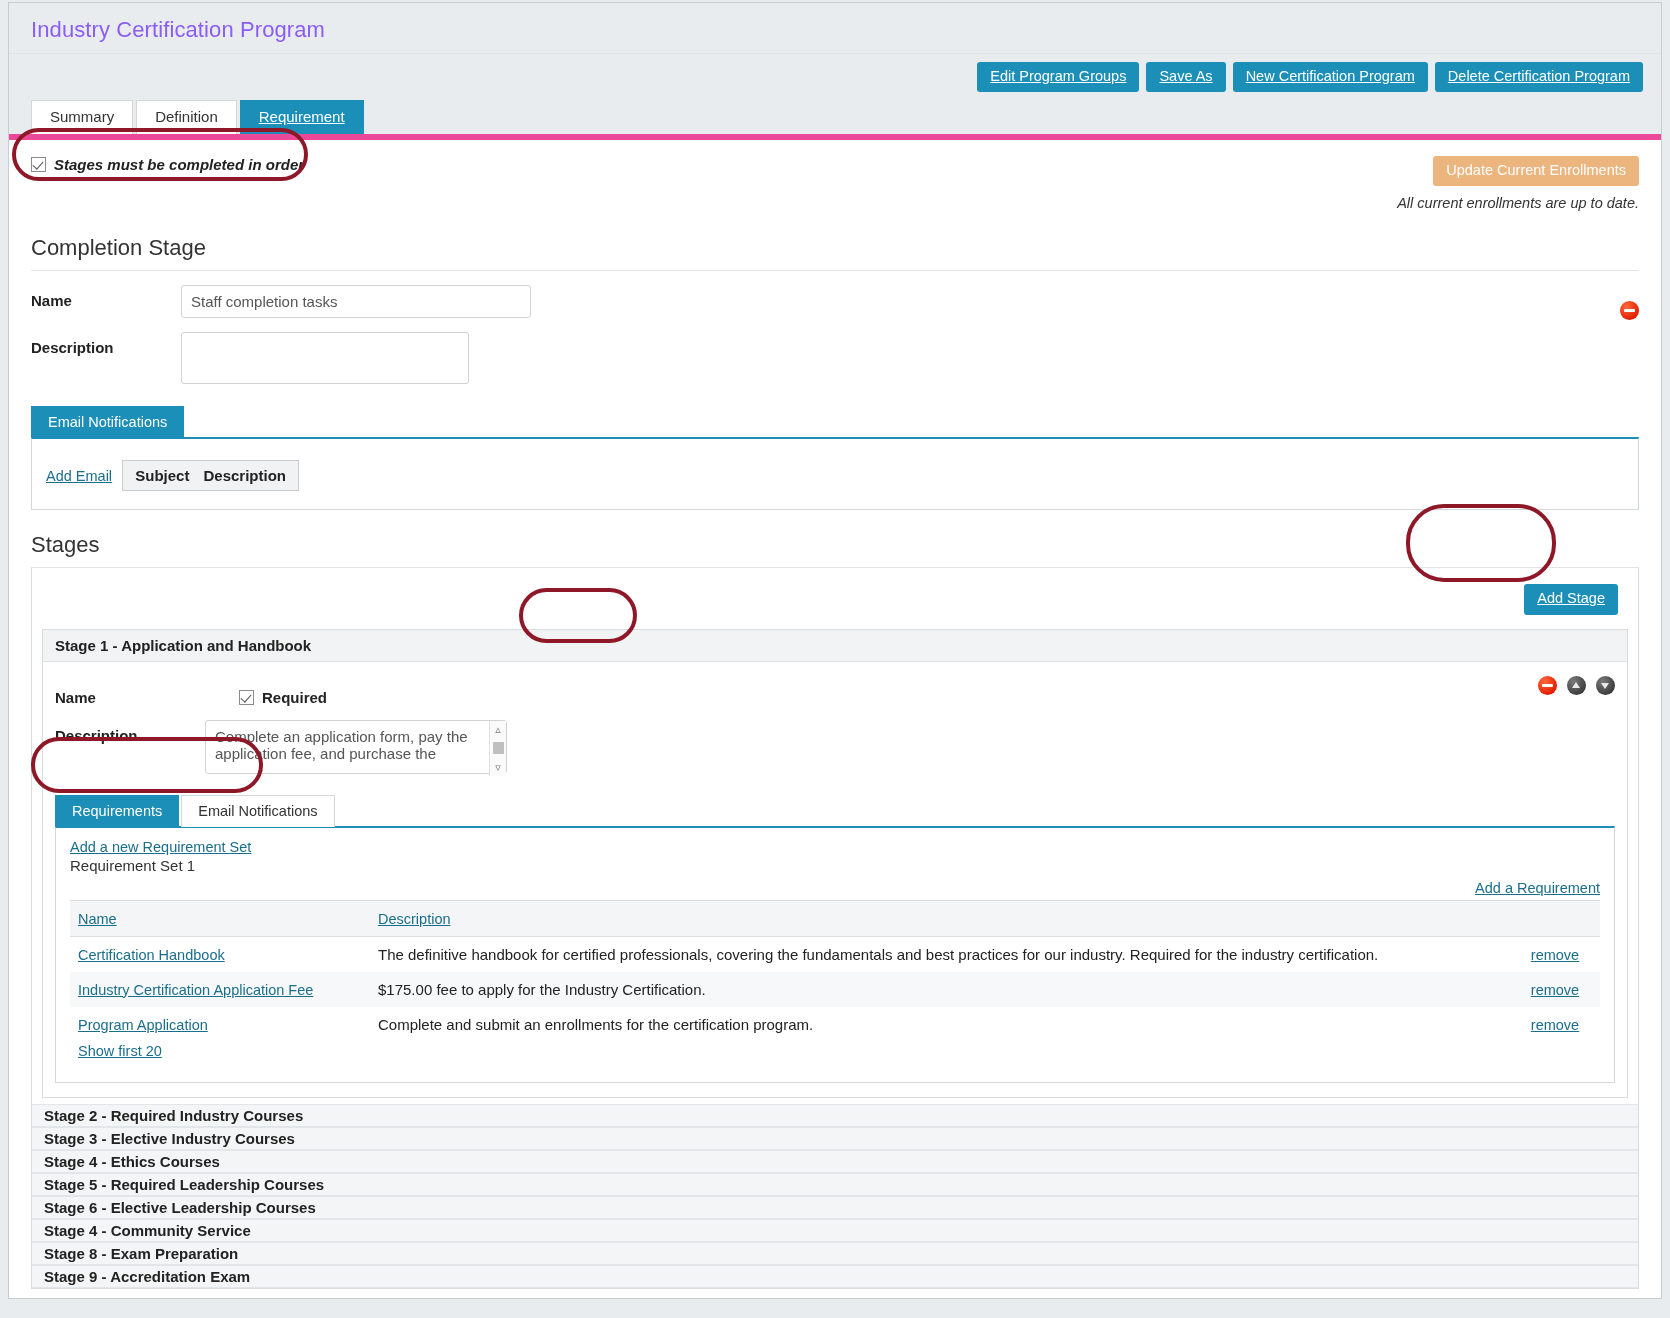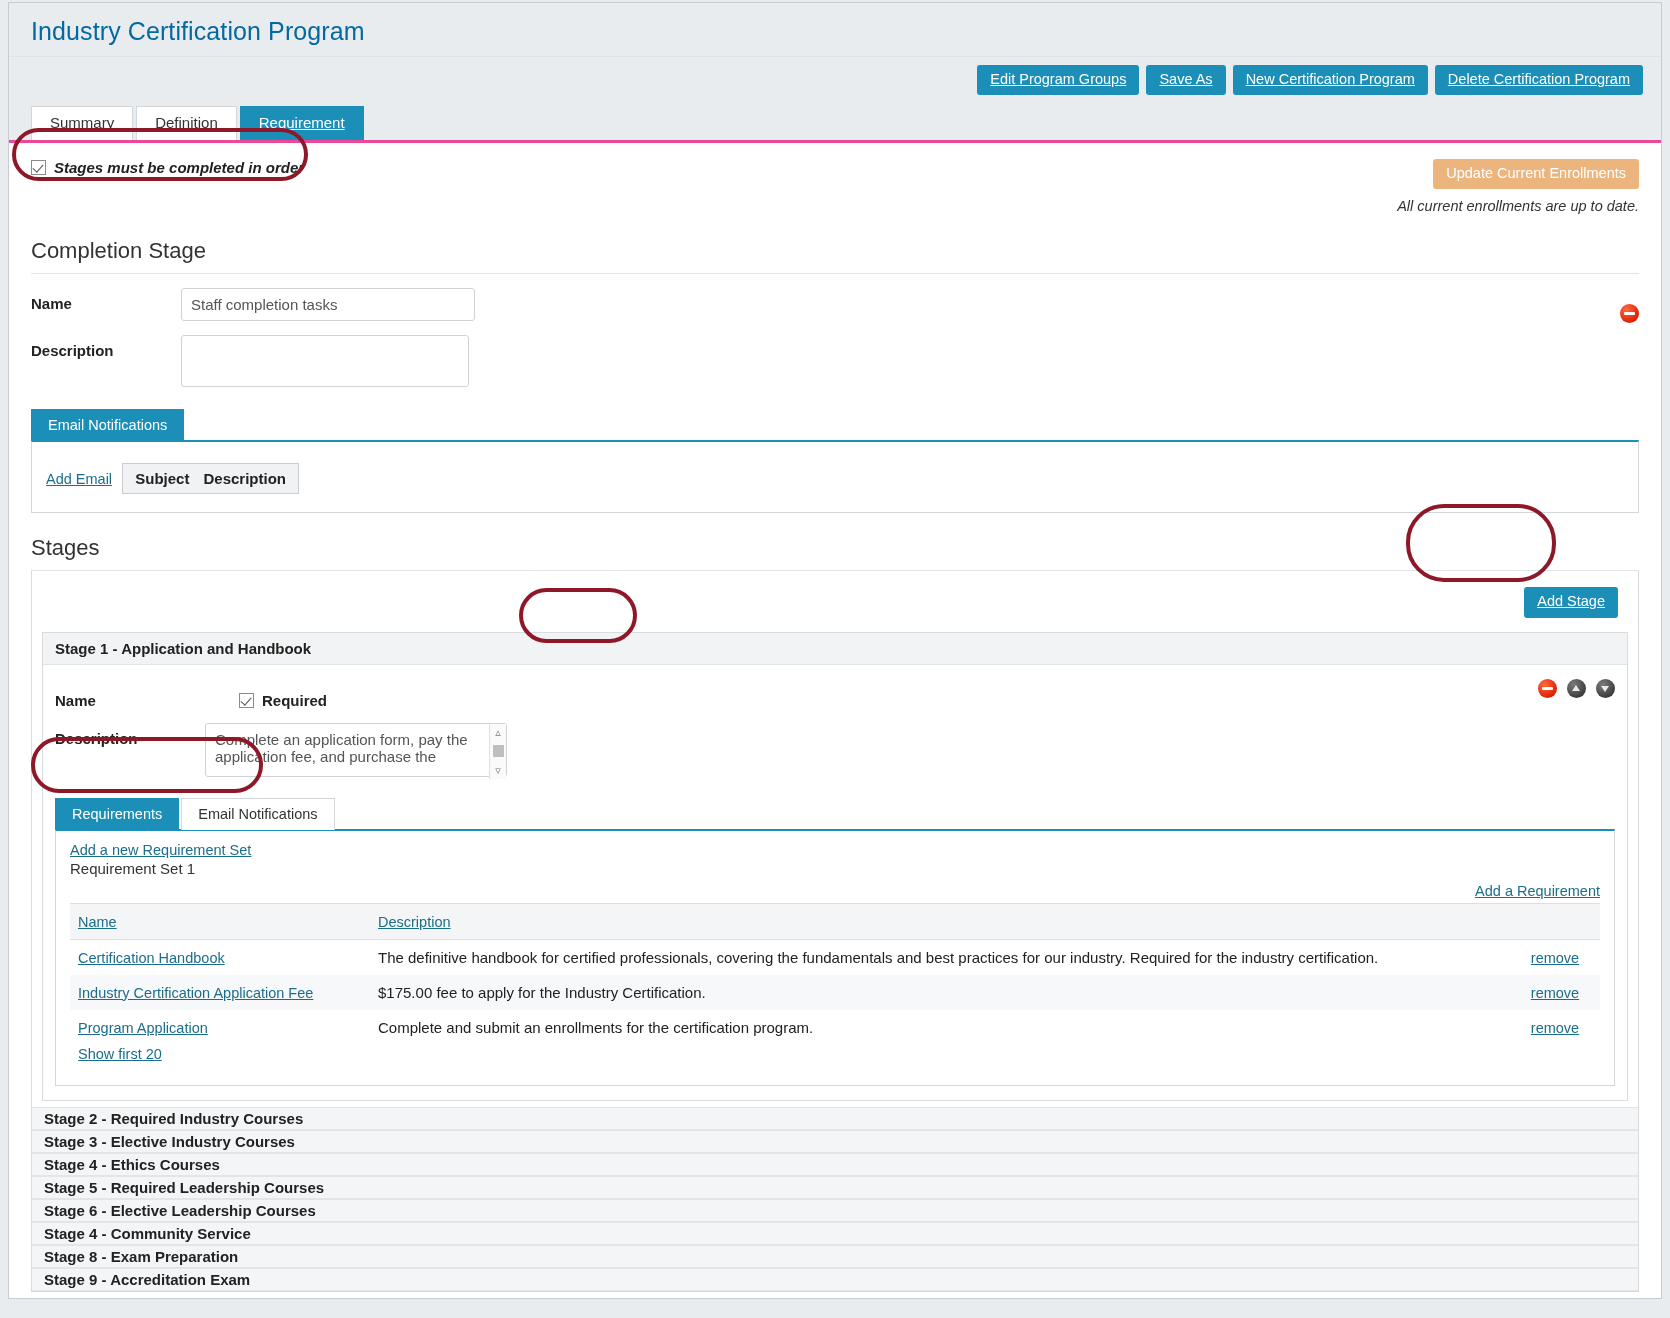--- a/index.html
+++ b/index.html
@@ -22,21 +22,21 @@
     overflow:hidden;
   }
 
   
   .page-header {
     background:#e9ecef;
     padding:14px 22px 10px 22px;
     border-bottom:1px solid #dfe3e6;
   }
   .page-title {
-    font-size:25px; font-weight:400; color:#0369a1; letter-spacing:.1px;
+    font-size:22px; font-weight:400; color:#8b5cf6; letter-spacing:.1px;
   }
   .toolbar {
     background:#e9ecef;
     display:flex; justify-content:flex-end; align-items:center;
     gap:7px;
     padding:8px 18px 12px 0;
   }
   .btn {
     border:none; border-radius:3px; cursor:pointer;
     font-family:"Liberation Sans", sans-serif;
@@ -46,21 +46,21 @@
     white-space:nowrap;
   }
   .btn-blue { background:#1b8fb8;text-decoration:underline; }
   .btn-tan { background:#edb57e; }
 
   
   .tabstrip {
     background:#e9ecef;
     padding:0 0 0 22px;
     display:flex; align-items:flex-end;
-    border-bottom:3px solid #ec4899;
+    border-bottom:6px solid #ec4899;
     height:36px;
   }
   .tab {
     background:#fff;
     border:1px solid #d3d7da;
     border-bottom:none;
     padding:7px 18px 8px 18px;
     font-size:15px;
     margin-right:3px;
     color:#333;
@@ -98,21 +98,21 @@
     border-bottom:1px solid #e2e5e8;
   }
 
   .field-row { display:flex; align-items:flex-start; margin-top:14px; }
   .field-label { width:150px; font-weight:bold; font-size:15px; padding-top:7px; }
   .inp {
     border:1px solid #cfd3d6; border-radius:3px; background:#fff;
     font-family:"Liberation Sans", sans-serif; font-size:15px; color:#555;
     padding:7px 9px;
   }
-  .inp-name { width:294px; }
+  .inp-name { width:350px; }
   .inp-desc { width:288px; height:52px; resize:none; }
 
   
   .subtabs { display:flex; align-items:flex-end; margin-top:22px; position:relative; z-index:2;}
   .subtab {
     background:#fff; border:1px solid #d3d7da; border-bottom:none;
     padding:7px 16px 8px 16px; font-size:14.5px; color:#333; cursor:pointer;
     margin-right:2px;
   }
   .subtab.active { background:#1b8fb8; color:#fff; border-color:#1b8fb8; }

